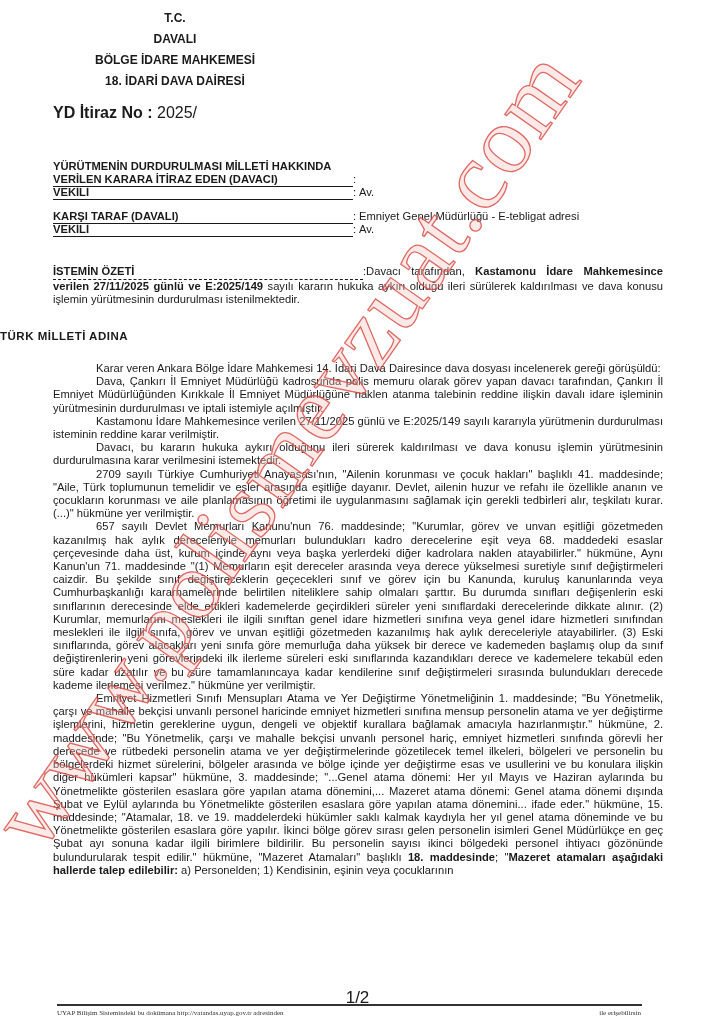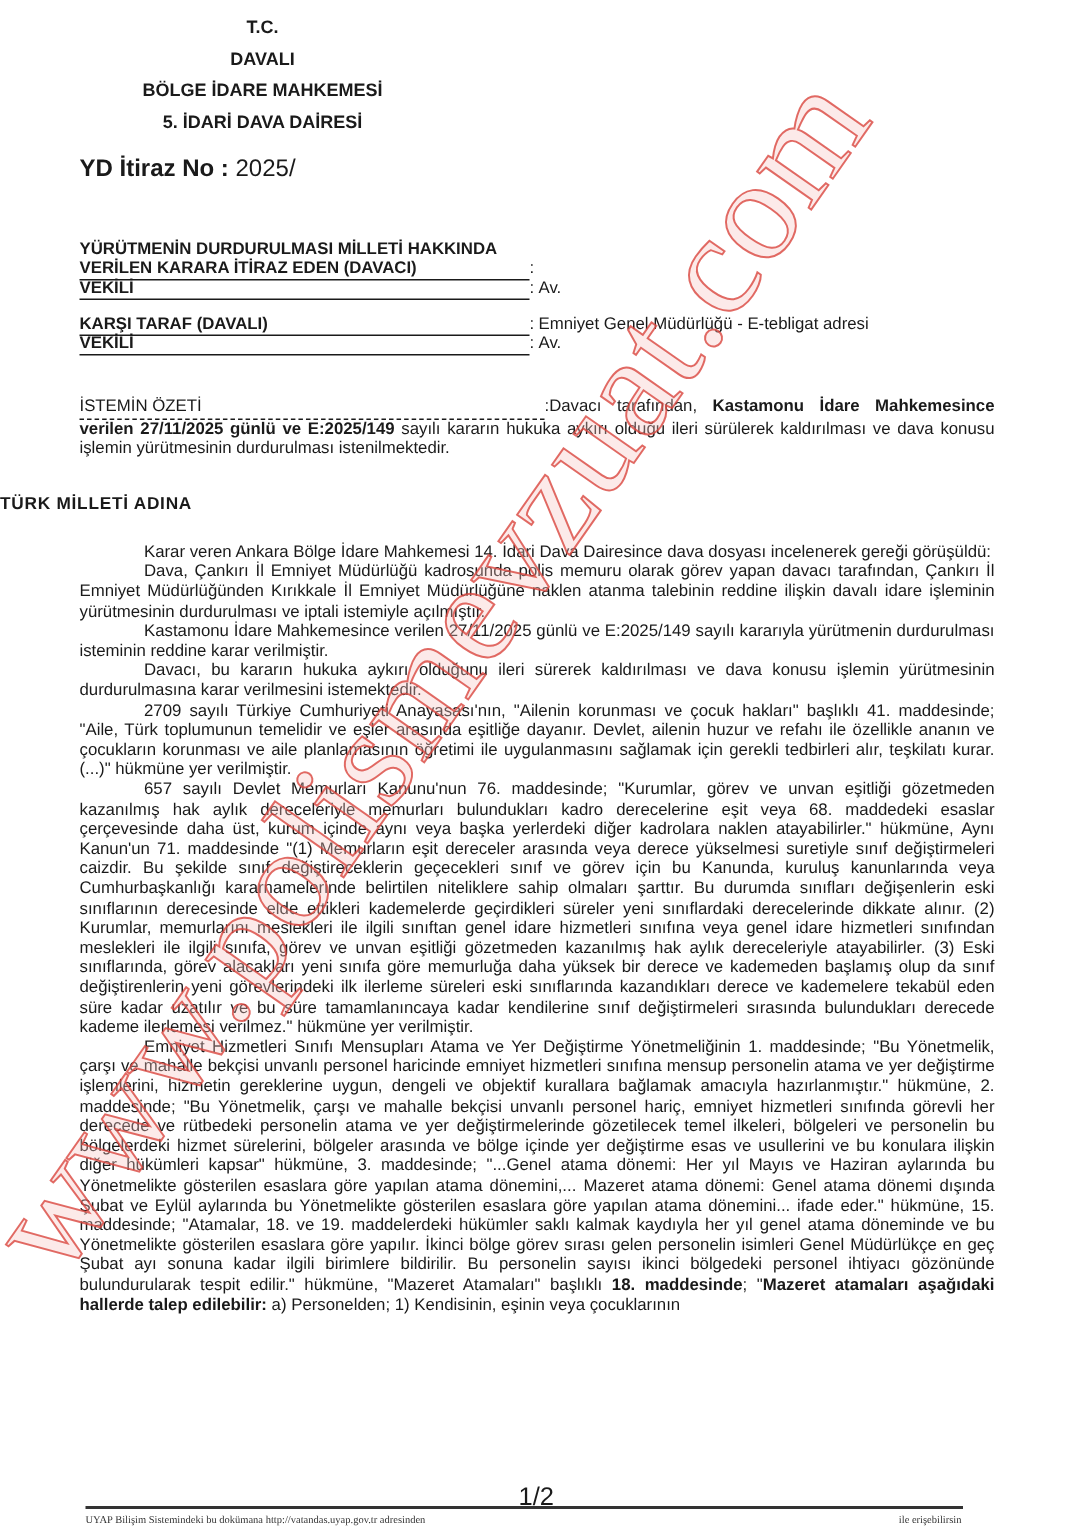--- a/index.html
+++ b/index.html
@@ -15,21 +15,21 @@
 
   .parties { position: absolute; left: 53px; top: 160px; width: 610px; font-size: 11.2px; }
   .prow { position: relative; height: 13px; line-height: 13px; }
   .plabel { position: absolute; left: 0; width: 300px; font-weight: bold; }
   .plabel.ul { border-bottom: 1px solid #1a1a1a; }
   .pcolon { position: absolute; left: 300px; }
   .pval { position: absolute; left: 306px; white-space: nowrap; }
   .gap { height: 11px; }
 
   .summary { position: absolute; left: 53px; top: 265px; width: 610px; font-size: 11.2px; line-height: 13.5px; text-align: justify; }
-  .summary .slabel { display: inline-block; width: 310px; font-weight: normal; border-bottom: 1px dashed #1a1a1a; }
+  .summary .slabel { display: inline-block; width: 310px; font-weight: bold; border-bottom: 1px dashed #1a1a1a; }
   .summary b { font-weight: bold; }
 
   .title { position: absolute; left: 0; width: 715px; top: 330px; text-align: left; font-weight: bold; font-size: 11.5px; letter-spacing: 0.5px; }
 
   .body { position: absolute; left: 53px; top: 362px; width: 610px; font-size: 11.2px; line-height: 13.2px; text-align: justify; }
   .body p { margin: 0; text-indent: 43px; }
   .body b { font-weight: bold; }
 
   .pagenum { position: absolute; left: 0; width: 715px; top: 988px; text-align: center; font-size: 17px; }
   .footline { position: absolute; left: 57px; width: 585px; top: 1004px; border-top: 2px solid #333; }
@@ -40,21 +40,21 @@
 </style>
 </head>
 <body>
 
 <div class="page">
 
   <div class="court-head">
     <div>T.C.</div>
     <div>DAVALI</div>
     <div>BÖLGE İDARE MAHKEMESİ</div>
-    <div>5. İDARİ DAVA DAİRESİ</div>
+    <div>18. İDARİ DAVA DAİRESİ</div>
   </div>
 
   <div class="yd">
     <span>YD İtiraz No :</span>
     <span class="val">2025/</span>
   </div>
 
   <div class="parties">
     <div class="prow">
       <span class="plabel">YÜRÜTMENİN DURDURULMASI MİLLETİ HAKKINDA</span>

